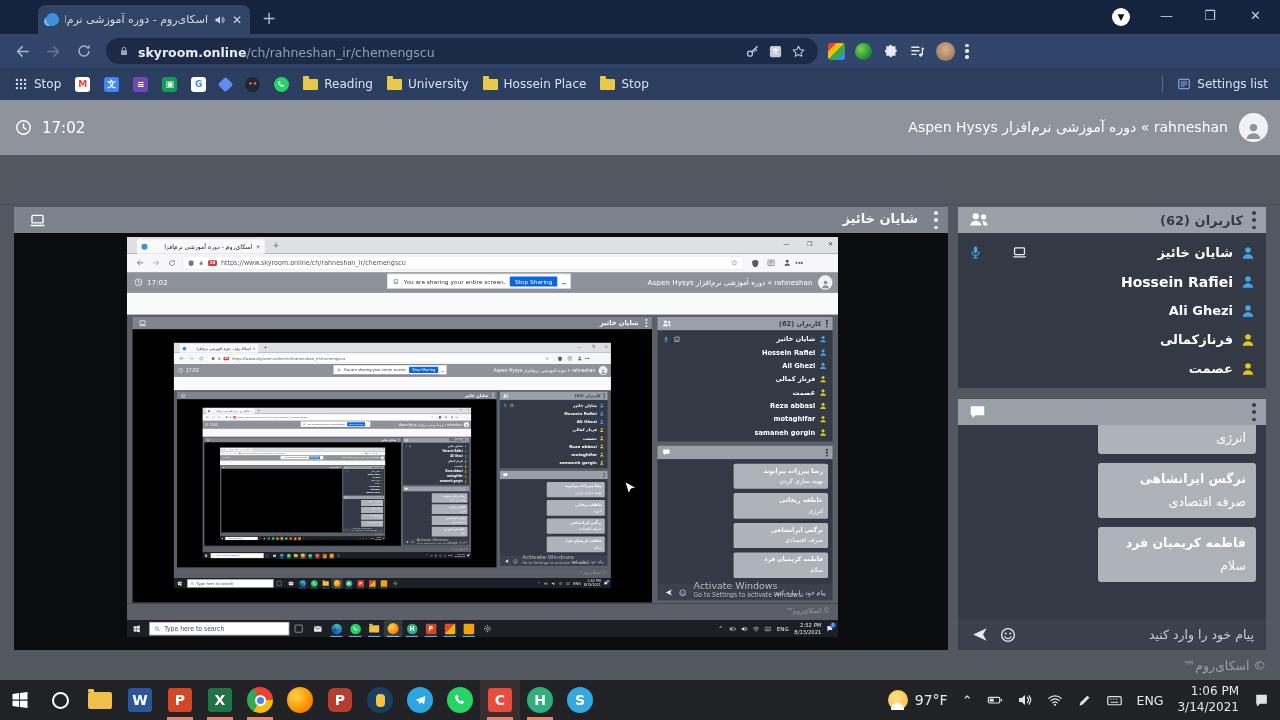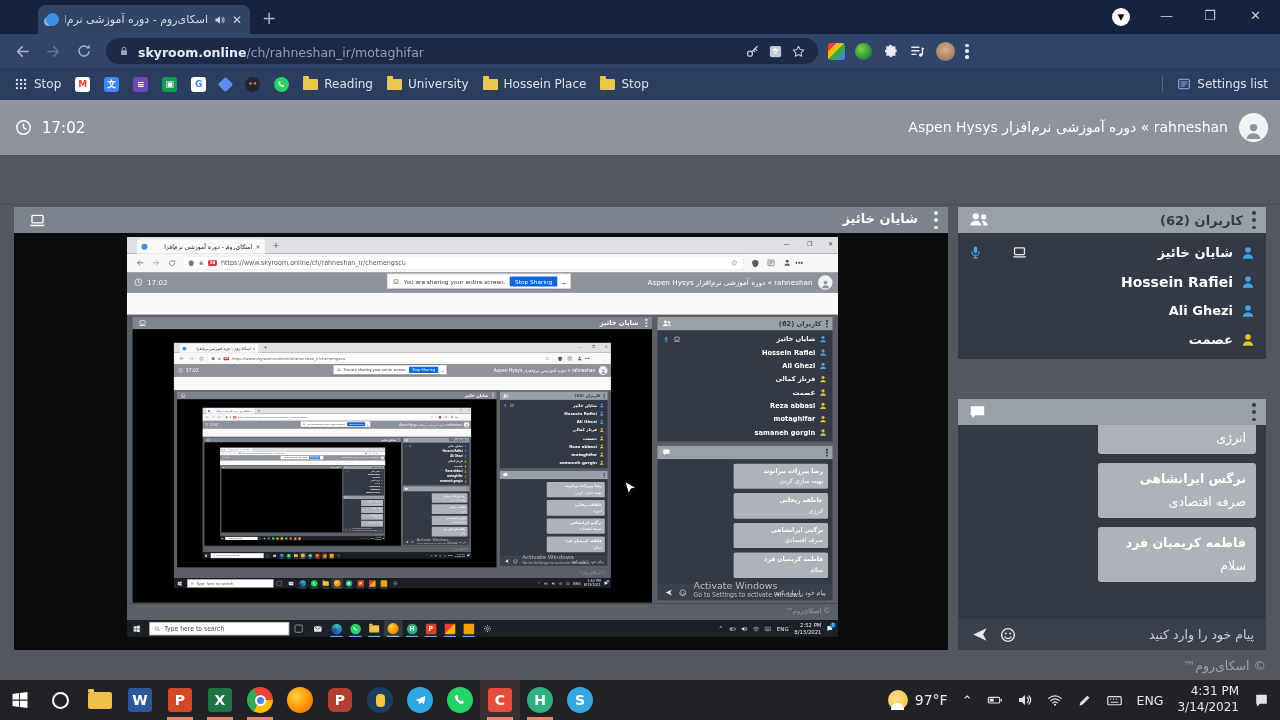--- a/index.html
+++ b/index.html
@@ -264,21 +264,21 @@
     <svg class="navic" width="17" height="17" style="opacity:.45">
         <use href="#i-arrr"></use>
       </svg>
     <svg class="navic" width="16" height="16">
         <use href="#i-rel"></use>
       </svg>
     <div class="urlpill">
       <svg width="12" height="12" style="color:#9aa4b6">
           <use href="#i-lock"></use>
         </svg>
-      <span><span class="dom">skyroom.online</span><span class="path">/ch/rahneshan_ir/motaghifar</span></span>
+      <span><span class="dom">skyroom.online</span><span class="path">/ch/rahneshan_ir/chemengscu</span></span>
       <span style="flex:1"></span>
       <svg width="15" height="15" style="color:#c3cad6">
           <use href="#i-key"></use>
         </svg>
       <svg width="15" height="15" style="color:#c3cad6">
           <use href="#i-transl"></use>
         </svg>
       <svg width="15" height="15" style="color:#c3cad6">
           <use href="#i-star"></use>
         </svg>
@@ -1779,20 +1779,26 @@
       <div class="urow">
           <svg class="pico blue" width="16" height="16">
             <use href="#i-person"></use>
           </svg>
           <span>Ali Ghezi</span>
         </div>
       <div class="urow">
           <svg class="pico yel" width="16" height="16">
             <use href="#i-person"></use>
           </svg>
+          <span>فرنازکمالی</span>
+        </div>
+      <div class="urow">
+          <svg class="pico yel" width="16" height="16">
+            <use href="#i-person"></use>
+          </svg>
           <span>عصمت</span>
         </div>
     </div>
   </div>
 
   <div class="abs" style="left:958px;top:399px;width:308px;">
     <div class="panelhdr" style="padding:0 10px;">
       <svg width="19" height="19" style="color:#fff">
           <use href="#i-chat"></use>
         </svg>
@@ -1917,20 +1923,20 @@
       <svg width="16" height="16" class="trayic">
           <use href="#i-wifi"></use>
         </svg>
       <svg width="15" height="15" class="trayic">
           <use href="#i-pen"></use>
         </svg>
       <svg width="17" height="17" class="trayic">
           <use href="#i-kb"></use>
         </svg>
       <span style="font-size:12.5px;">ENG</span>
-      <span style="font-size:12px;text-align:right;line-height:1.3;"><span>4:31 PM</span><br><span>3/14/2021</span></span>
+      <span style="font-size:12px;text-align:right;line-height:1.3;"><span>1:06 PM</span><br><span>3/14/2021</span></span>
       <svg width="17" height="17" class="trayic">
           <use href="#i-notif"></use>
         </svg>
     </div>
   </div>
 
 </div>
 
 </body></html>

